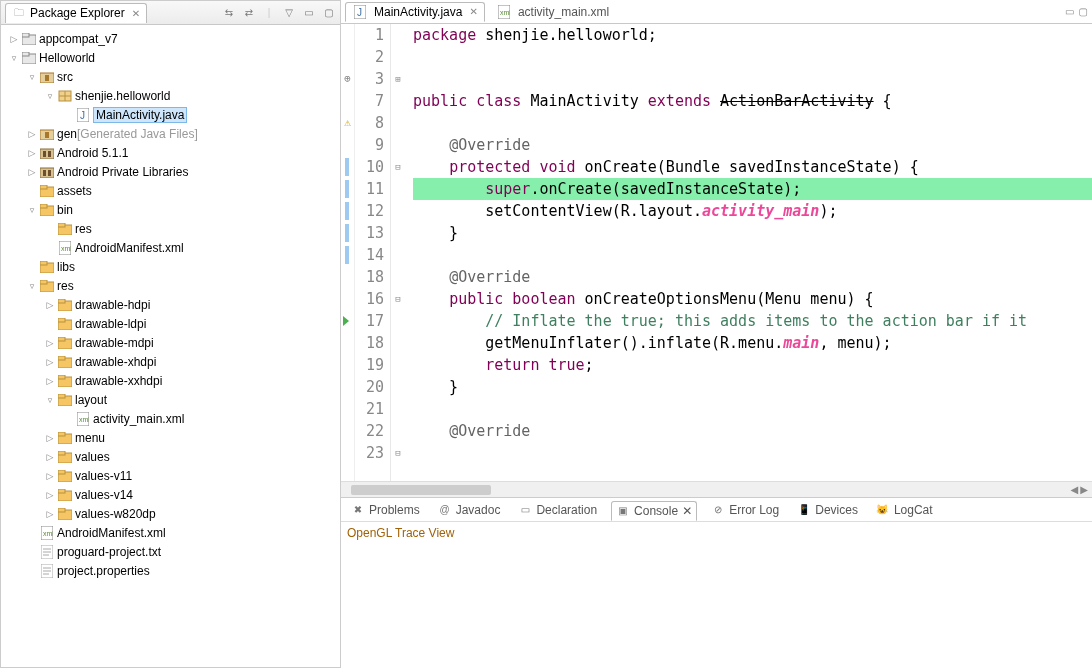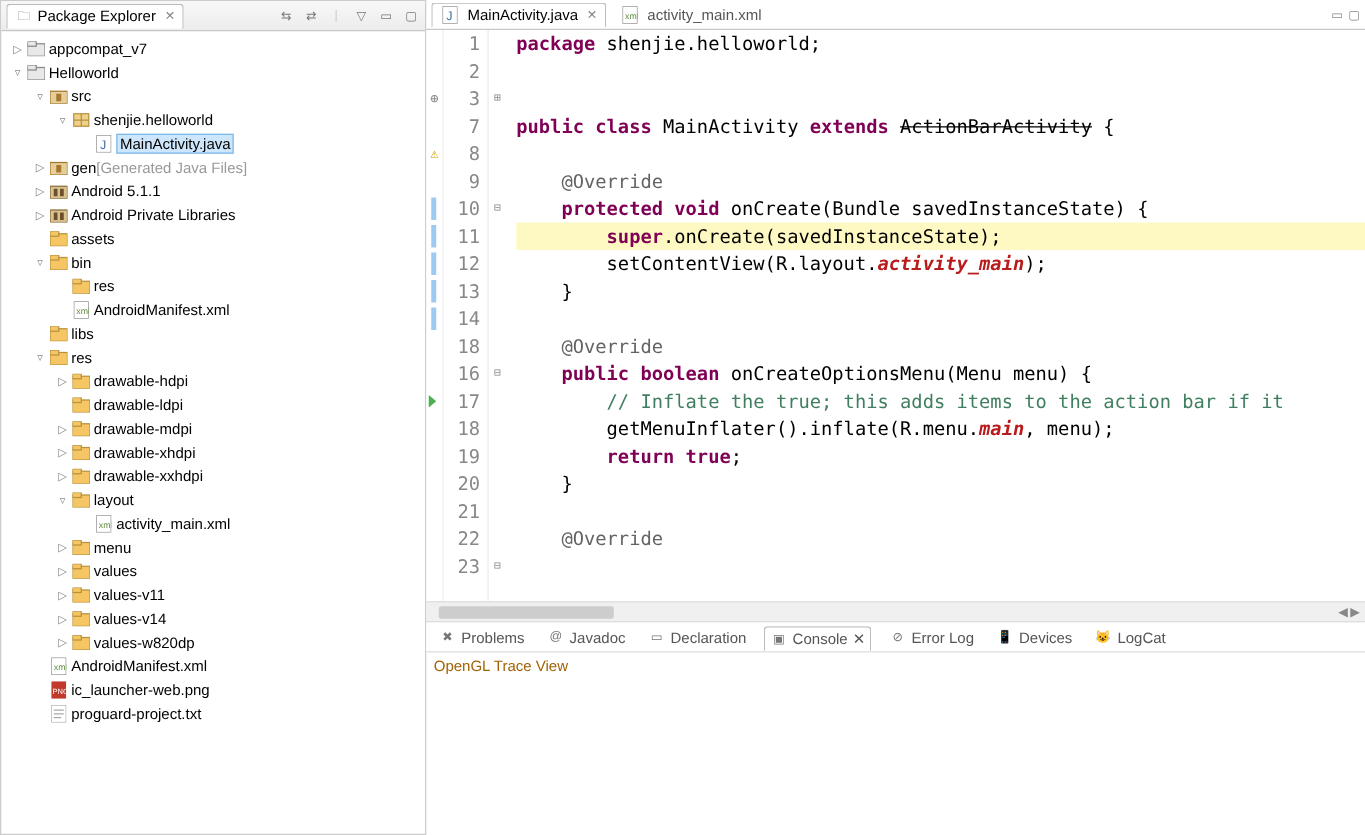--- a/index.html
+++ b/index.html
@@ -24,26 +24,26 @@
 .editor-body { flex:1; display:flex; font-family:Consolas,Menlo,monospace; font-size:15px; line-height:22px; overflow:hidden; }
 .gutter { display:flex; }
 .ann-col { width:14px; background:#fff; border-right:1px solid #eee; }
 .ann-col .mark { height:22px; display:flex; align-items:center; justify-content:center; font-size:11px; }
 .fold-col { width:14px; background:#fff; }
 .fold-col .mark { height:22px; display:flex; align-items:center; justify-content:center; font-size:9px; color:#888; }
 .lineno-col { width:36px; text-align:right; padding-right:6px; color:#888; background:#fff; border-right:1px solid #e8e8e8; }
 .lineno-col div { height:22px; }
 .code-col { flex:1; padding-left:8px; overflow-x:auto; }
 .code-col div.line { height:22px; white-space:pre; }
-.line.highlight { background:#fef9c3; }
-.kw { color:#7f0055; font-weight:bold; }
+.line.highlight { background:#86efac; }
+.kw { color:#7f0055; font-weight:normal; }
 .strike { text-decoration:line-through; }
 .ann { color:#646464; }
 .comment { color:#3f7f5f; }
-.field-italic { color:#b91c1c; font-style:italic; font-weight:bold; }
+.field-italic { color:#ec4899; font-style:italic; font-weight:bold; }
 .scrollbar-h { height:16px; background:#f0f0f0; border-top:1px solid #ddd; display:flex; align-items:center; }
 .scrollbar-h .thumb { margin-left:10px; width:140px; height:10px; background:#cdcdcd; border-radius:2px; }
 .scrollbar-h .arrows { margin-left:auto; display:flex; gap:2px; padding-right:4px; color:#888; font-size:10px; }
 .bottom-tabs { display:flex; align-items:center; height:24px; border-bottom:1px solid #ddd; padding:0 6px; gap:10px; background:#fff; }
 .btab { display:inline-flex; align-items:center; gap:4px; color:#555; cursor:pointer; padding:2px 4px; }
 .btab.active { border:1px solid #bbb; border-bottom-color:#fff; background:#fff; border-radius:3px 3px 0 0; position:relative; top:1px; }
 .bottom-body { flex:1; padding:4px 6px; color:#a16207; }
 .editor-top { display:flex; align-items:center; height:24px; border-bottom:1px solid #c8c8c8; padding:0 4px; gap:4px; }
 .editor-top .tab { border:1px solid transparent; }
 .editor-top .tab.active { background:#fff; border:1px solid #bbb; border-bottom-color:#fff; }
@@ -374,38 +374,40 @@
             <text x="2" y="10" font-size="7" fill="#5a8a3a">xml</text>
           </svg>
         </span>
     <span class="label">AndroidManifest.xml</span>
     </div>
       <div class="tree-row">
         <span class="indent" style="width:22px"></span>
     <span class="expander"></span>
     <span class="icon">
           <svg width="12" height="14">
-            <rect width="12" height="14" fill="#c0392b"></rect>
-            <text x="1" y="10" font-size="6" fill="#fff">PNG</text>
-          </svg>
-        </span>
-    <span class="label">ic_launcher-web.png</span>
+            <rect width="12" height="14" fill="#fff" stroke="#aaa"></rect>
+            <line x1="2" y1="4" x2="10" y2="4" stroke="#aaa"></line>
+            <line x1="2" y1="7" x2="10" y2="7" stroke="#aaa"></line>
+            <line x1="2" y1="10" x2="8" y2="10" stroke="#aaa"></line>
+          </svg>
+        </span>
+    <span class="label">proguard-project.txt</span>
     </div>
       <div class="tree-row">
         <span class="indent" style="width:22px"></span>
     <span class="expander"></span>
     <span class="icon">
           <svg width="12" height="14">
             <rect width="12" height="14" fill="#fff" stroke="#aaa"></rect>
             <line x1="2" y1="4" x2="10" y2="4" stroke="#aaa"></line>
             <line x1="2" y1="7" x2="10" y2="7" stroke="#aaa"></line>
             <line x1="2" y1="10" x2="8" y2="10" stroke="#aaa"></line>
           </svg>
         </span>
-    <span class="label">proguard-project.txt</span>
+    <span class="label">project.properties</span>
     </div>
     </div>
 </div>
 
 <div class="right">
   <div class="editor panel" style="border-left:none; border-top:none; border-right:none;">
     <div class="editor-top" id="editor-tabs">
       <div class="tab active">
           <span class="icon">
             <svg width="12" height="14">

